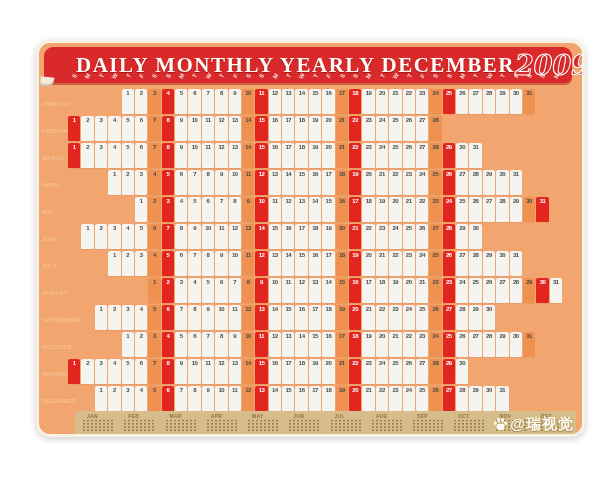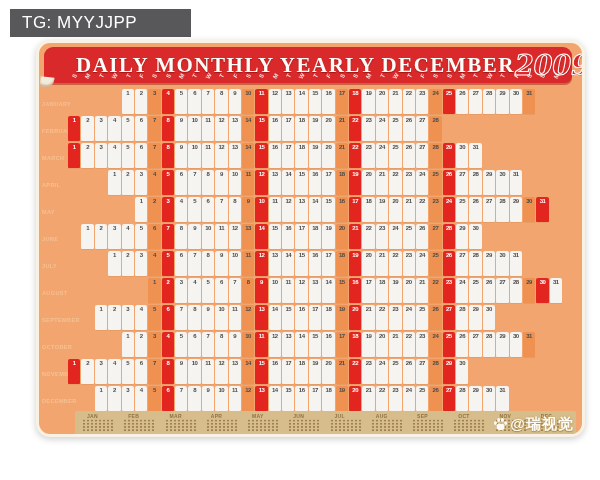--- a/index.html
+++ b/index.html
@@ -69,23 +69,20 @@
   
   .site-bar{position:absolute;left:436px;top:440px;width:164px;height:40px;
     background:#474747;color:#fff;display:flex;align-items:center;justify-content:center;
     font-size:18px;letter-spacing:0.2px;}
 </style>
 </head>
 <body>
 
 <div class="stage">
 
-  <div class="tg-box">
-    <span>TG: MYYJJPP</span>
-  </div>
 
   <div class="poster">
 
     <div class="banner">
       <span class="banner-title">DAILY MONTHLY YEARLY DECEMBER</span>
       <span class="banner-year">2009</span>
     </div>
     <div class="banner-fold"></div>
 
     <div class="weekday-row" id="weekday-row">

